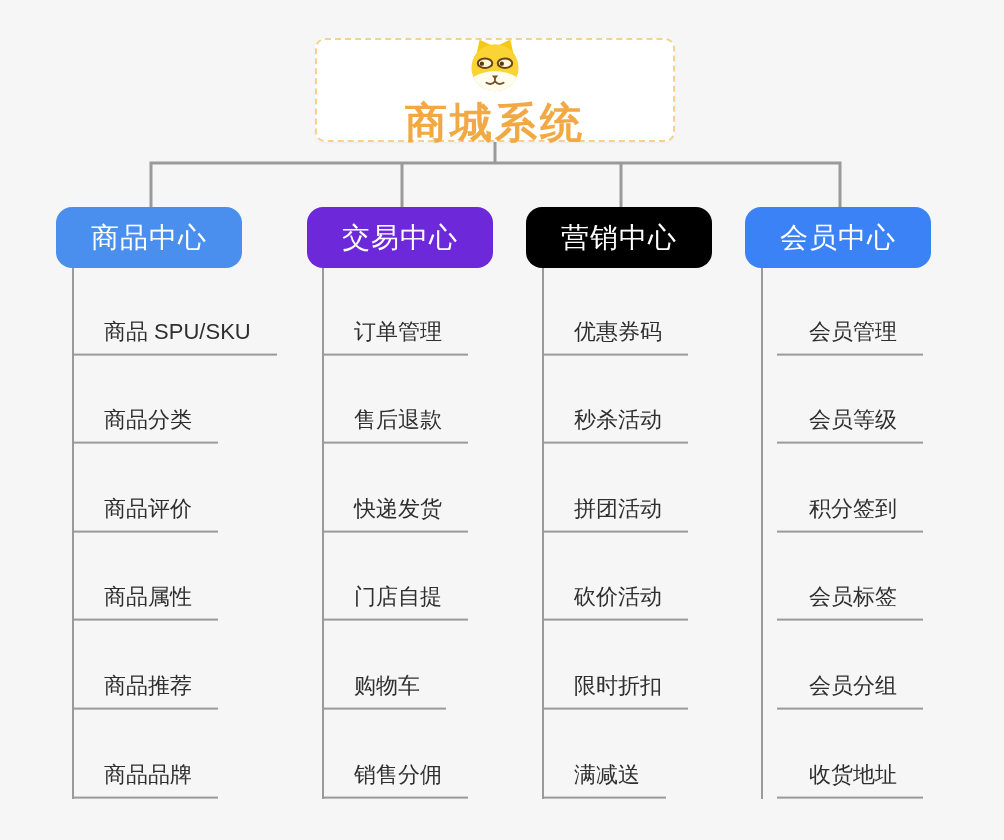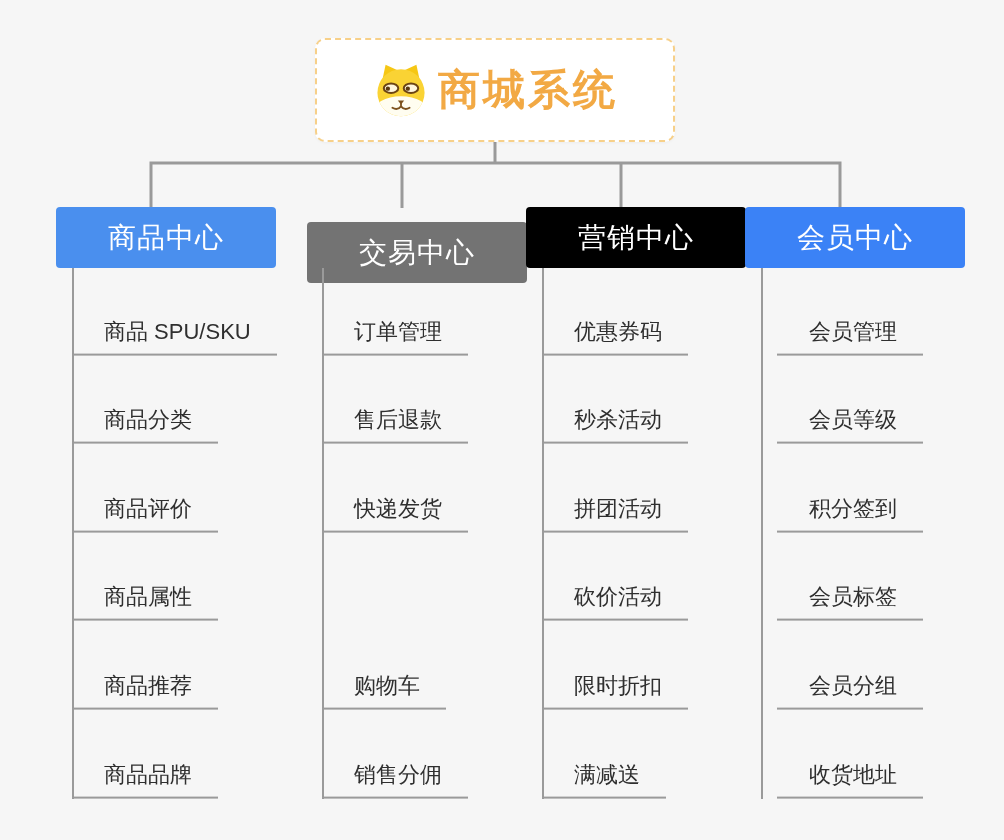--- a/index.html
+++ b/index.html
@@ -33,36 +33,37 @@
     width: 360px; height: 104px;
     box-sizing: border-box;
     background: #FFFFFF;
     border: 2px dashed var(--root-border, #F7D089);
     border-radius: 10px;
     display: flex;
     align-items: center;
     justify-content: center;
     gap: 8px;
     box-shadow: 0 1px 3px rgba(0,0,0,0.04);
+    flex-direction: column;
   }
   .root-title {
     font-size: 42px;
     font-weight: 600;
     letter-spacing: 3px;
     color: var(--root-accent, #F2A944);
     line-height: 1;
   }
   .dog-icon { width: 58px; height: 58px; display: block; }
 
   
   .branch-box {
     position: absolute;
     top: 207px;
-    width: 220px; height: 61px;
-    border-radius: 4px;
+    width: 186px; height: 61px;
+    border-radius: 16px;
     color: #FFFFFF;
     font-size: 28px;
     letter-spacing: 1px;
     display: flex;
     align-items: center;
     justify-content: center;
     cursor: default;
   }
   .bx0 { left: 56px; }
   .bx1 { left: 307px; }
@@ -139,25 +140,26 @@
 
   <div class="branch-box bx0" style="background: rgb(74, 143, 238);">商品中心</div>
   <div class="trunk tk0"></div>
   <div class="leaf lx0 r0">商品 SPU/SKU</div>
   <div class="leaf lx0 r1">商品分类</div>
   <div class="leaf lx0 r2">商品评价</div>
   <div class="leaf lx0 r4">商品推荐</div>
   <div class="leaf lx0 r3">商品属性</div>
   <div class="leaf lx0 r5">商品品牌</div>
 
-  <div class="branch-box bx1" style="background: #737373; margin-top: 15px;">交易中心</div>
+  <div class="branch-box bx1" style="background: #6d28d9;">交易中心</div>
   <div class="trunk tk1"></div>
   <div class="leaf lx1 r0">订单管理</div>
   <div class="leaf lx1 r1">售后退款</div>
   <div class="leaf lx1 r2">快递发货</div>
+  <div class="leaf lx1 r3">门店自提</div>
   <div class="leaf lx1 r4">购物车</div>
   <div class="leaf lx1 r5">销售分佣</div>
 
   <div class="branch-box bx2" style="background: #000000;">营销中心</div>
   <div class="trunk tk2"></div>
   <div class="leaf lx2 r0">优惠券码</div>
   <div class="leaf lx2 r1">秒杀活动</div>
   <div class="leaf lx2 r2">拼团活动</div>
   <div class="leaf lx2 r3">砍价活动</div>
   <div class="leaf lx2 r4">限时折扣</div>

